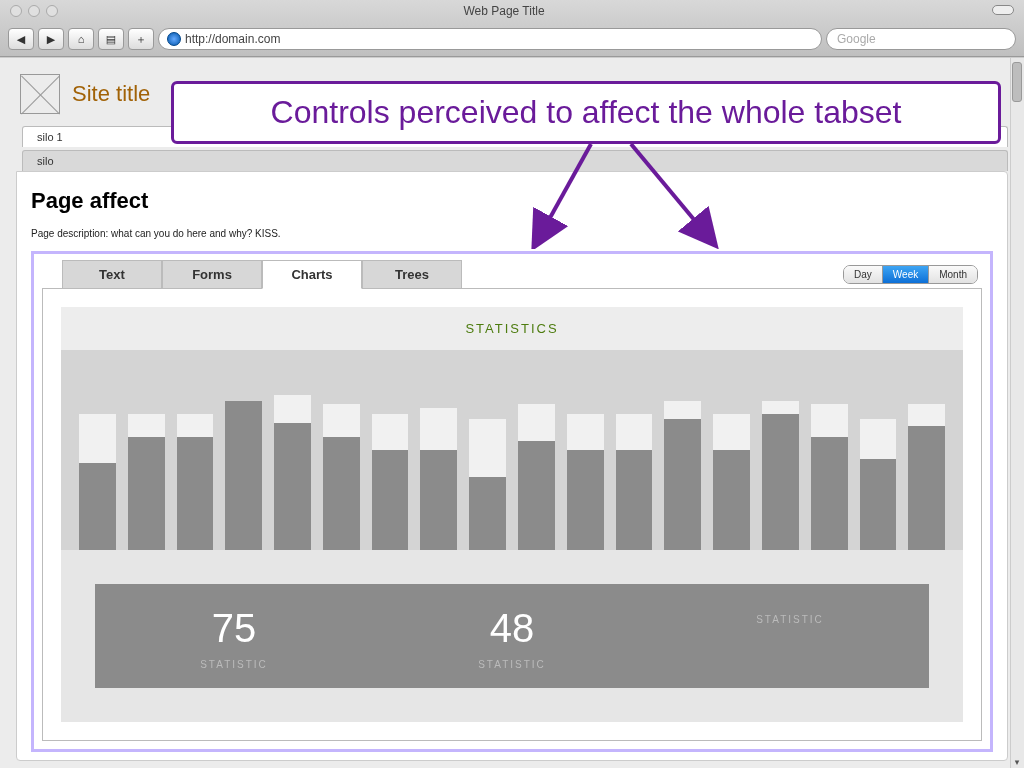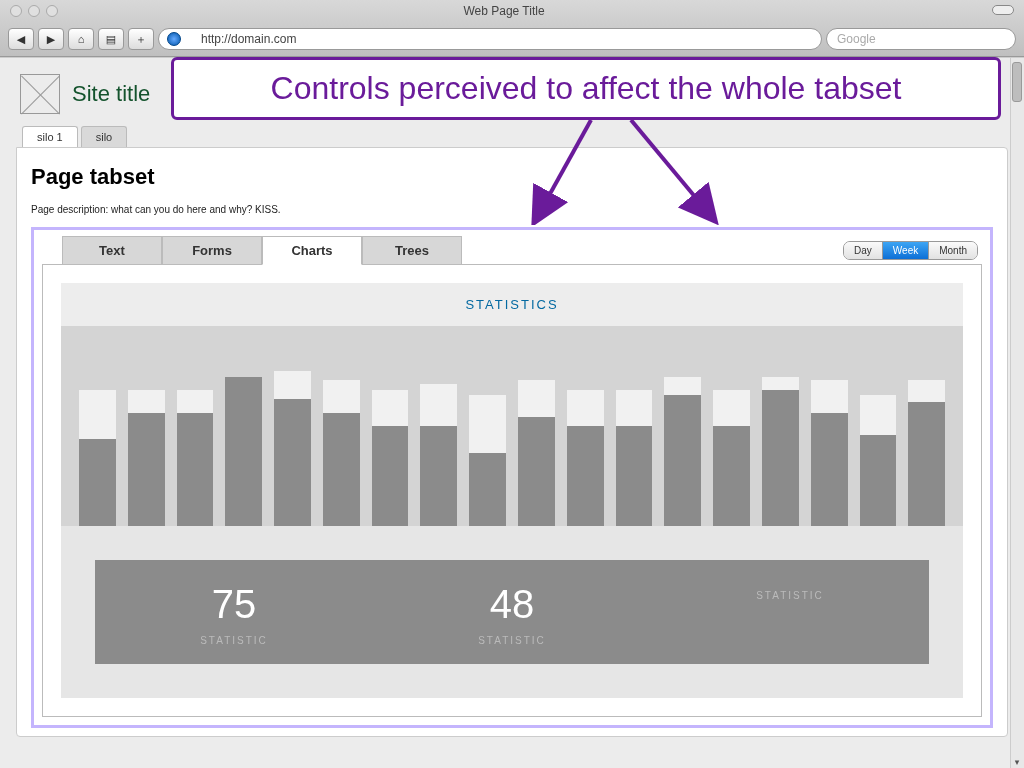--- a/index.html
+++ b/index.html
@@ -5,55 +5,55 @@
 * { box-sizing: border-box; margin: 0; padding: 0; }
 body { font-family: "Lucida Grande", Arial, sans-serif; width: 1024px; height: 768px; overflow: hidden; background: #fff; }
 .browser-chrome { background: linear-gradient(#d8d8d8,#bfbfbf); border-bottom:1px solid #999; }
 .titlebar { display:flex; align-items:center; height:22px; position:relative; }
 .traffic { display:flex; gap:6px; padding-left:10px; }
 .traffic div { width:12px; height:12px; border-radius:50%; background:#e0e0e0; border:1px solid #aaa; }
 .titlebar-text { position:absolute; left:0; right:16px; text-align:center; font-size:12px; color:#444; }
 .pill { position:absolute; right:10px; top:5px; width:22px; height:10px; border:1px solid #888; border-radius:5px; background:#eee; }
 .toolbar { display:flex; align-items:center; padding:4px 8px; gap:4px; height:34px; }
 .nav-btn { width:26px; height:22px; background:linear-gradient(#fff,#ddd); border:1px solid #999; border-radius:4px; display:flex; align-items:center; justify-content:center; font-size:11px; color:#333; }
-.url-bar { flex:1; height:22px; background:#fff; border:1px solid #999; border-radius:11px; display:flex; align-items:center; padding:0 8px; font-size:12px; color:#444; gap:20px; }
+.url-bar { flex:1; height:22px; background:#fff; border:1px solid #999; border-radius:11px; display:flex; align-items:center; padding:0 8px; font-size:12px; color:#444; gap:4px; }
 .globe { width:14px; height:14px; border-radius:50%; background:radial-gradient(#6af,#05a); border:1px solid #048; }
 .search-bar { width:190px; height:22px; background:#fff; border:1px solid #999; border-radius:11px; padding:0 10px; font-size:12px; color:#aaa; display:flex; align-items:center; }
 .content-area { position:relative; background:#ececec; height:712px; border-top:1px solid #ccc; padding:8px 16px 0 16px; }
 .scrollbar { position:absolute; right:0; top:0; width:14px; height:100%; background:#e8e8e8; border-left:1px solid #ccc; }
 .scrollbar-thumb { position:absolute; right:2px; top:4px; width:10px; height:40px; background:#bdbdbd; border:1px solid #999; border-radius:3px; }
 .scrollbar-arrow { position:absolute; right:2px; bottom:2px; width:10px; height:10px; font-size:9px; color:#555; text-align:center; }
 .site-header { display:flex; align-items:center; gap:12px; padding:8px 4px 12px 4px; }
 .logo-box { width:40px; height:40px; border:1px solid #999; position:relative; }
 .logo-box::before, .logo-box::after { content:''; position:absolute; background:#999; width:1px; height:54px; left:50%; top:-7px; transform-origin:center; }
 .logo-box::before { transform: rotate(45deg); }
 .logo-box::after { transform: rotate(-45deg); }
-.site-title { font-size:22px; color:#14532d; }
-.silo-tabs { display:flex; gap:3px; padding-left:6px; }
+.site-title { font-size:22px; color:#a16207; }
+.silo-tabs { display:flex; gap:3px; padding-left:6px;flex-direction:column; }
 .silo-tab { background:#d9d9d9; border:1px solid #bbb; border-bottom:none; padding:4px 14px; font-size:11px; color:#333; border-radius:3px 3px 0 0; }
 .silo-tab.active { background:#fff; }
 .main-panel { background:#fff; border:1px solid #ccc; border-radius:0 4px 4px 4px; padding:16px 14px 14px 14px; height:590px; }
 .page-title { font-size:22px; margin-bottom:14px; }
 .page-desc { font-size:10px; color:#222; margin-bottom:12px; }
 .tabset-wrap { position:relative; }
 .annotation-box { position:absolute; left:140px; top:-170px; width:830px; border:3px solid #6a1b9a; border-radius:6px; background:#fff; padding:10px 18px; z-index:5; }
 .annotation-text { color:#6a1b9a; font-size:32px; text-align:center; font-family: Arial, sans-serif; }
 .highlight-box { border:3px solid #c4b5fd; position:relative; padding:6px 0 0 0; }
 .inner-tabs-row { display:flex; align-items:center; padding:0 8px 0 28px; }
 .inner-tabs { display:flex; }
 .inner-tab { width:100px; text-align:center; padding:6px 0; font-size:13px; font-weight:bold; color:#333; background:#d7d7d7; border:1px solid #bbb; border-bottom:none; }
 .inner-tab.active { background:#fff; border-bottom:1px solid #fff; margin-bottom:-1px; }
 .spacer { flex:1; }
 .seg-control { display:flex; border:1px solid #999; border-radius:7px; overflow:hidden; margin-right:4px; }
 .seg { padding:3px 10px; font-size:10px; background:linear-gradient(#fafafa,#e2e2e2); color:#333; border-right:1px solid #999; }
 .seg:last-child { border-right:none; }
 .seg.active { background:linear-gradient(#3da5f4,#0d6fd6); color:#fff; }
 .chart-panel { border:1px solid #bbb; border-top:1px solid #bbb; margin:0 8px 8px 8px; background:#fff; padding:18px; }
 .stats-card { background:#e6e6e6; }
-.stats-header { background:#ededed; text-align:center; padding:14px 0; font-size:13px; letter-spacing:2px; color:#0369a1; }
+.stats-header { background:#ededed; text-align:center; padding:14px 0; font-size:13px; letter-spacing:2px; color:#4d7c0f; }
 .bar-area { background:#d4d4d4; height:200px; padding:18px 18px 0 18px; display:flex; align-items:flex-end; gap:12px; }
 .bar-col { flex:1; height:100%; display:flex; flex-direction:column; justify-content:flex-end; }
 .bar-bg { width:100%; background:#f1f1f1; display:flex; flex-direction:column; justify-content:flex-end; }
 .bar-fill { width:100%; background:#8b8b8b; }
 .stat-boxes { display:flex; padding:34px; }
 .stat-box { flex:1; background:#8b8b8b; text-align:center; padding:22px 0 18px 0; }
 .stat-val { font-size:40px; color:#fff; font-weight:200; }
 .stat-lbl { font-size:10px; color:#bbb; letter-spacing:2px; margin-top:8px; }
 svg.arrow { position:absolute; z-index:4; }
 </style>
@@ -96,21 +96,21 @@
     <div class="logo-box"></div>
     <div class="site-title">Site title</div>
   </div>
 
   <div class="silo-tabs" id="silo-tabs">
       <div class="silo-tab active">silo 1</div>
       <div class="silo-tab">silo</div>
     </div>
 
   <div class="main-panel">
-    <h1 class="page-title">Page tabset</h1>
+    <h1 class="page-title">Page affect</h1>
     <p class="page-desc">Page description: what can you do here and why? KISS.</p>
 
     <div class="tabset-wrap">
       <div class="annotation-box">
         <div class="annotation-text">Controls perceived to affect the whole tabset</div>
       </div>
       <svg class="arrow" style="left:490px; top:-112px;" width="90" height="110">
         <defs>
             <marker id="ah1" markerWidth="10" markerHeight="10" refX="5" refY="5" orient="auto">
               <path d="M0,0 L10,5 L0,10 z" fill="#6a1b9a"></path>

